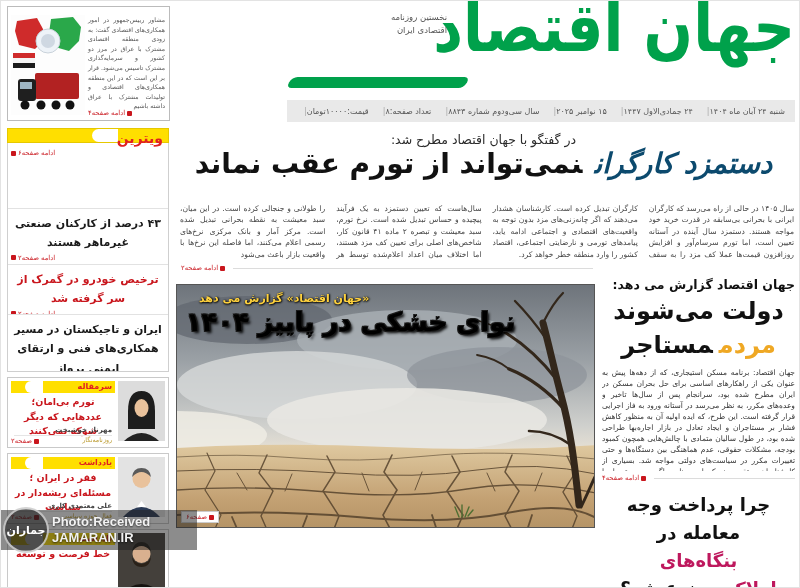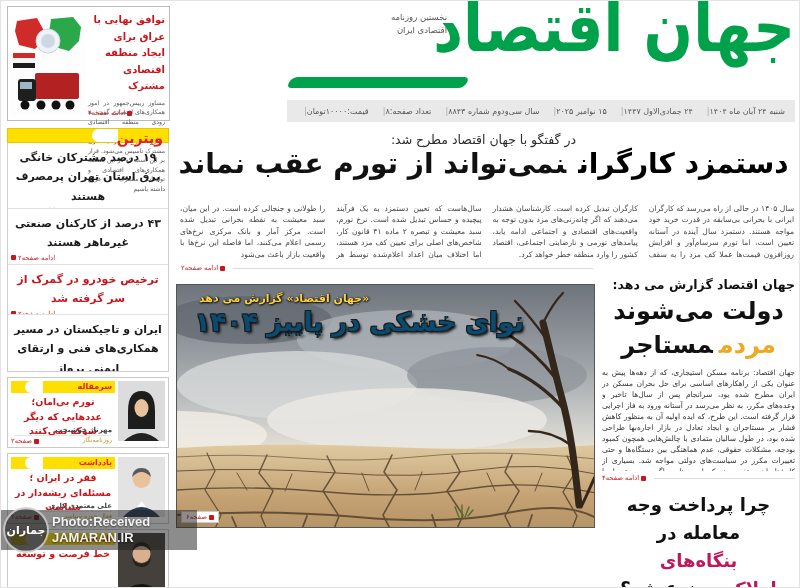--- a/index.html
+++ b/index.html
@@ -41,35 +41,35 @@
   .ctag { color:#C9161D; font-size:6.8px; display:flex; align-items:center; gap:2px;
     direction:rtl; justify-content:flex-end; white-space:nowrap; }
   .ctag::before { content:""; width:5px; height:5px; background:#C9161D; border-radius:1px; flex:0 0 auto; }
   .iraq-tag { position:absolute; left:0; bottom:0; }
 
   
   .lead-kicker { position:absolute; left:175px; right:8px; top:131px; text-align:center;
     font-size:12.5px; color:#2b2b2b; }
   .lead-headline { position:absolute; left:175px; right:8px; top:146px; text-align:center;
     font-size:28px; font-weight:bold; color:#111; white-space:nowrap; }
-  .hl-red { color:#000000; margin-left:12px; }
+  .hl-red { color:#0c4a6e; margin-left:12px;font-style:italic; }
   .lead-body { position:absolute; left:179px; top:202px; width:614px; height:58px;
     display:flex; flex-direction:row-reverse; gap:11px; overflow:hidden; }
   .lead-col { flex:1; font-size:7.6px; line-height:1.5; color:#444; text-align:justify; }
   .lead-tagrow { position:absolute; left:180px; top:263px; width:412px; display:flex; align-items:center; }
   .tag-rule { flex:1; border-top:1px solid #dcdcdc; margin-left:8px; }
 
   
   .photo { position:absolute; left:175px; top:283px; width:419px; height:244px;
     border:1px solid #555; overflow:hidden; background:#9aa0a5; }
   .photo svg { display:block; }
   .photo-kicker { position:absolute; left:22px; top:7px; color:#ffd23d; font-size:11px;
     font-weight:bold; text-shadow:0 1px 2px #000, 1px 0 2px #000; }
-  .photo-title { position:absolute; left:0; right:70px; top:22px; 
-    color:#0c4a6e; font-size:26px; font-weight:bold;
+  .photo-title { position:absolute; left:0; right:70px; top:22px; text-align:center;
+    color:#000000; font-size:26px; font-weight:bold;
     text-shadow:-1px -1px 0 #1a1a1a, 1px -1px 0 #1a1a1a, -1px 1px 0 #1a1a1a, 2px 2px 3px #000; }
   .photo-tag { position:absolute; left:4px; bottom:4px; background:#fff; border:1px solid #ccc;
     padding:1px 4px; }
 
   
   .rcol { position:absolute; left:601px; top:276px; width:193px; }
   .r-kicker { font-size:12.5px; font-weight:bold; color:#111; text-align:right; }
   .r-headline { margin-top:3px; text-align:center; font-size:24px; font-weight:bold;
     color:#111; line-height:1.4; }
   .gold { color:#EFA824; margin-left:6px; }
@@ -150,21 +150,20 @@
       <circle cx="37" cy="26" r="7" fill="#cfd8e2"></circle>
       <rect x="24" y="58" width="44" height="26" rx="2" fill="#b22222"></rect>
       <rect x="7" y="64" width="18" height="22" rx="3" fill="#1f1f1f"></rect>
       <rect x="9" y="67" width="12" height="7" fill="#9fb6c4"></rect>
       <circle cx="14" cy="90" r="4.5" fill="#111"></circle>
       <circle cx="30" cy="90" r="4.5" fill="#111"></circle>
       <circle cx="45" cy="90" r="4.5" fill="#111"></circle>
       <circle cx="59" cy="90" r="4.5" fill="#111"></circle>
     </svg>
     <div class="iraq-text">
-      <div class="iraq-title rtl">توافق نهایی با عراق برای ایجاد منطقه اقتصادی مشترک</div>
       <div class="iraq-body rtl">مشاور رییس‌جمهور در امور همکاری‌های اقتصادی گفت: به زودی منطقه اقتصادی مشترک با عراق در مرز دو کشور و سرمایه‌گذاری مشترک تاسیس می‌شود. قرار بر این است که در این منطقه همکاری‌های اقتصادی و تولیدات مشترک با عراق داشته باشیم</div>
       <div class="ctag iraq-tag">ادامه صفحه۴</div>
     </div>
   </div>
 
   <div class="lead-kicker rtl">در گفتگو با جهان اقتصاد مطرح شد:</div>
   <div class="lead-headline rtl"><span class="hl-red">دستمزد کارگران</span><span>نمی‌تواند از تورم عقب نماند</span></div>
   <div class="lead-body">
     <div class="lead-col rtl">سال ۱۴۰۵ در حالی از راه می‌رسد که کارگران ایرانی با بحرانی بی‌سابقه در قدرت خرید خود مواجه هستند. دستمزد سال آینده در آستانه تعیین است، اما تورم سرسام‌آور و افزایش روزافزون قیمت‌ها عملا کف مزد را به سقف نیازهای واقعی زندگی</div>
     <div class="lead-col rtl">کارگران تبدیل کرده است. کارشناسان هشدار می‌دهند که اگر چانه‌زنی‌های مزد بدون توجه به واقعیت‌های اقتصادی و اجتماعی ادامه یابد، پیامدهای تورمی و نارضایتی اجتماعی، اقتصاد کشور را وارد منطقه خطر خواهد کرد.</div>
@@ -253,21 +252,20 @@
 
   </div>
 
   <div class="sidebar">
     <div class="vitrine">
       <div class="vitrine-notch"></div>
       <div class="vitrine-label">ویترین</div>
     </div>
     <div class="sb-box">
       <div class="sb-item" style="height:66px">
-        <div class="sb-title rtl">۱۹ درصد مشترکان خانگی برق استان تهران پرمصرف هستند</div>
         <div class="ctag">ادامه صفحه۶</div>
       </div>
       <div class="sb-item" style="height:56px">
         <div class="sb-title rtl">۴۳ درصد از کارکنان صنعتی غیرماهر هستند</div>
         <div class="ctag">ادامه صفحه۲</div>
       </div>
       <div class="sb-item" style="height:50px">
         <div class="sb-title red rtl">ترخیص خودرو در گمرک از سر گرفته شد</div>
         <div class="ctag">ادامه صفحه۲</div>
       </div>

